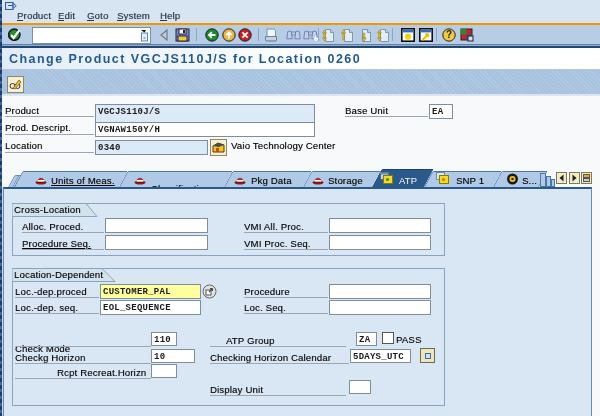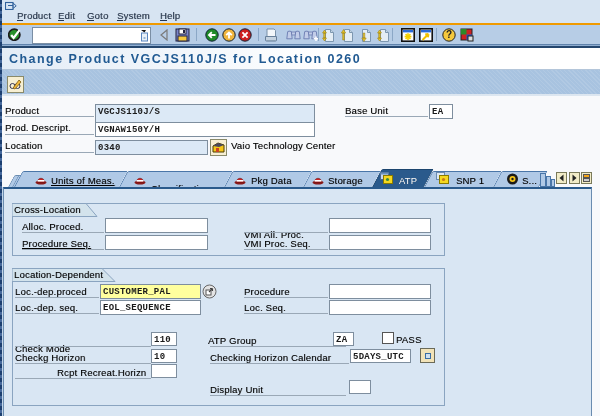--- a/index.html
+++ b/index.html
@@ -293,21 +293,21 @@
 
 <div class="abs" style="left:12px;top:203px;width:433px;height:53px;border:1px solid #8aa4c0;box-sizing:border-box;"></div>
 <svg class="abs" style="left:12px;top:203px;" width="86" height="14" viewBox="0 0 86 14">
   <path d="M0 13.5 L0 0.5 L74 0.5 L85 13.5 Z" fill="#d3e3ec" stroke="#8aa4c0" stroke-width="1"></path>
 </svg>
 <div class="lbl" style="left:14px;top:204px;">Cross-Location</div>
 
 <div class="lbl" style="left:22px;top:221px;">Alloc. Proced.</div>
 <div class="ul" style="left:22px;top:232px;width:82px;"></div>
 <div class="fld" style="left:105px;top:218px;width:103px;height:15px;"></div>
-<div class="lbl" style="left:244px;top:221px;margin-top:8px;">VMI All. Proc.</div>
+<div class="lbl" style="left:244px;top:221px;">VMI All. Proc.</div>
 <div class="ul" style="left:244px;top:232px;width:84px;"></div>
 <div class="fld" style="left:329px;top:218px;width:102px;height:15px;"></div>
 
 <div class="lbl" style="left:22px;top:238px;text-decoration:underline;">Procedure Seq.</div>
 <div class="ul" style="left:22px;top:249px;width:82px;"></div>
 <div class="fld" style="left:105px;top:235px;width:103px;height:15px;"></div>
 <div class="lbl" style="left:244px;top:238px;">VMI Proc. Seq.</div>
 <div class="ul" style="left:244px;top:249px;width:84px;"></div>
 <div class="fld" style="left:329px;top:235px;width:102px;height:15px;"></div>
 
@@ -338,31 +338,31 @@
   </div>
 <div class="lbl" style="left:244px;top:302px;">Loc. Seq.</div>
 <div class="ul" style="left:244px;top:313px;width:84px;"></div>
 <div class="fld" style="left:329px;top:300px;width:102px;height:15px;"></div>
 
 <div class="lbl" style="left:15px;top:335px;margin-top:8px;">Check Mode</div>
 <div class="ul" style="left:15px;top:346px;width:136px;"></div>
 <div class="fld" style="left:151px;top:332px;width:26px;height:14px;">
     <span>110</span>
   </div>
-<div class="lbl" style="left:208px;top:335px;text-align:center;">ATP Group</div>
+<div class="lbl" style="left:226px;top:335px;text-align:center;">ATP Group</div>
 <div class="ul" style="left:210px;top:346px;width:136px;"></div>
-<div class="fld" style="left:333px;top:332px;width:21px;height:14px;">
+<div class="fld" style="left:356px;top:332px;width:21px;height:14px;">
     <span>ZA</span>
   </div>
 <div class="abs" style="left:382px;top:332px;width:12px;height:12px;background:#fff;border:1px solid #555;box-sizing:border-box;"></div>
 <div class="lbl" style="left:396px;top:334px;">PASS</div>
 
 <div class="lbl" style="left:15px;top:352px;">Checkg Horizon</div>
 <div class="ul" style="left:15px;top:363px;width:136px;"></div>
-<div class="fld" style="left:151px;top:349px;width:26px;height:14px;">
+<div class="fld" style="left:151px;top:349px;width:44px;height:14px;">
     <span>10</span>
   </div>
 <div class="lbl" style="left:210px;top:352px;">Checking Horizon Calendar</div>
 <div class="ul" style="left:210px;top:363px;width:139px;"></div>
 <div class="fld" style="left:350px;top:349px;width:61px;height:14px;">
     <span>5DAYS_UTC</span>
   </div>
 <div class="abs" style="left:420px;top:348px;width:15px;height:15px;background:#f2e3b8;border:1px solid #6a6a58;box-sizing:border-box;"></div>
 <div class="abs" style="left:425px;top:353px;width:6px;height:6px;background:#cfe0f0;border:1px solid #3a6ea5;box-sizing:border-box;"></div>
 

